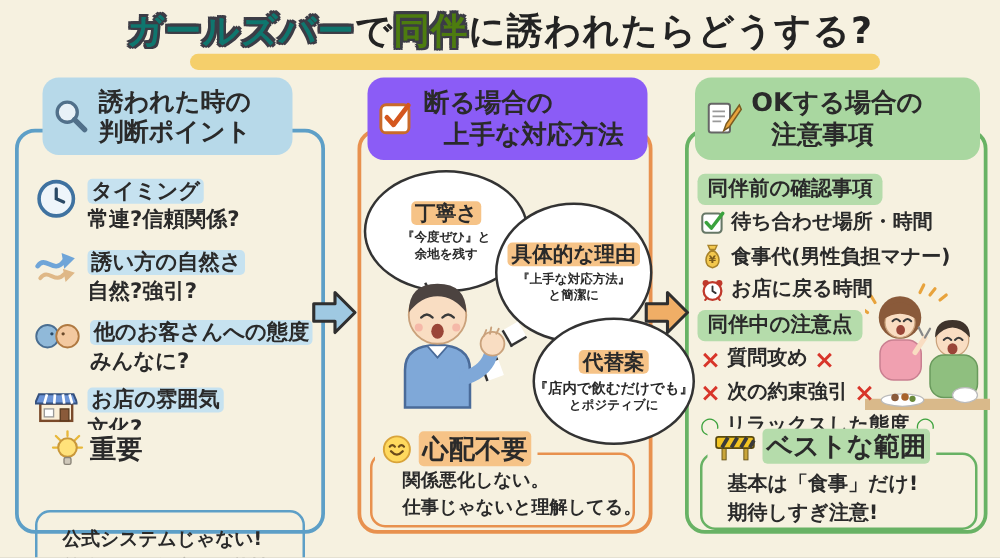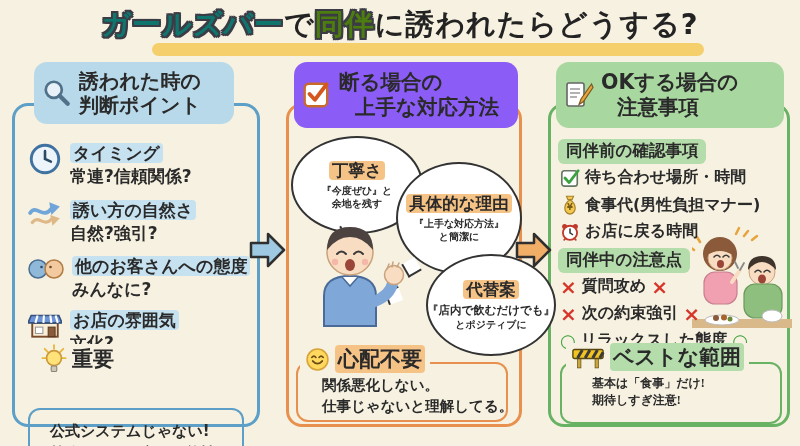--- a/index.html
+++ b/index.html
@@ -315,19 +315,19 @@
   <div class="co-head" style="left:566px; top:343px;">
     <svg width="34" height="25" viewBox="0 0 36 26">
       <rect x="7" y="13" width="3.5" height="11" fill="#c9a53a" stroke="#6a5518" stroke-width="0.8"></rect>
       <rect x="25.5" y="13" width="3.5" height="11" fill="#c9a53a" stroke="#6a5518" stroke-width="0.8"></rect>
       <rect x="2" y="4.5" width="32" height="9.5" rx="2" fill="#f2c422" stroke="#5a4a10" stroke-width="1.5"></rect>
       <path d="M7 13.5 L12 5 M15 13.5 L20 5 M23 13.5 L28 5 M30.5 13.5 L34 7.5" stroke="#3a3a3a" stroke-width="3.2"></path>
     </svg>
     <span class="hl-green">ベストな範囲</span>
   </div>
   <div class="callout co-green" style="left:560px; top:362px; width:222px; height:62px;">
-    <div class="co-body" style="font-size:12px; padding-left:30px;font-family:Liberation Serif, serif;">
+    <div class="co-body" style="font-size:16px; padding-left:20px;">
       <div>基本は「食事」だけ!</div>
       <div>期待しすぎ注意!</div>
     </div>
   </div>
 
 </div>
 
 </body></html>

